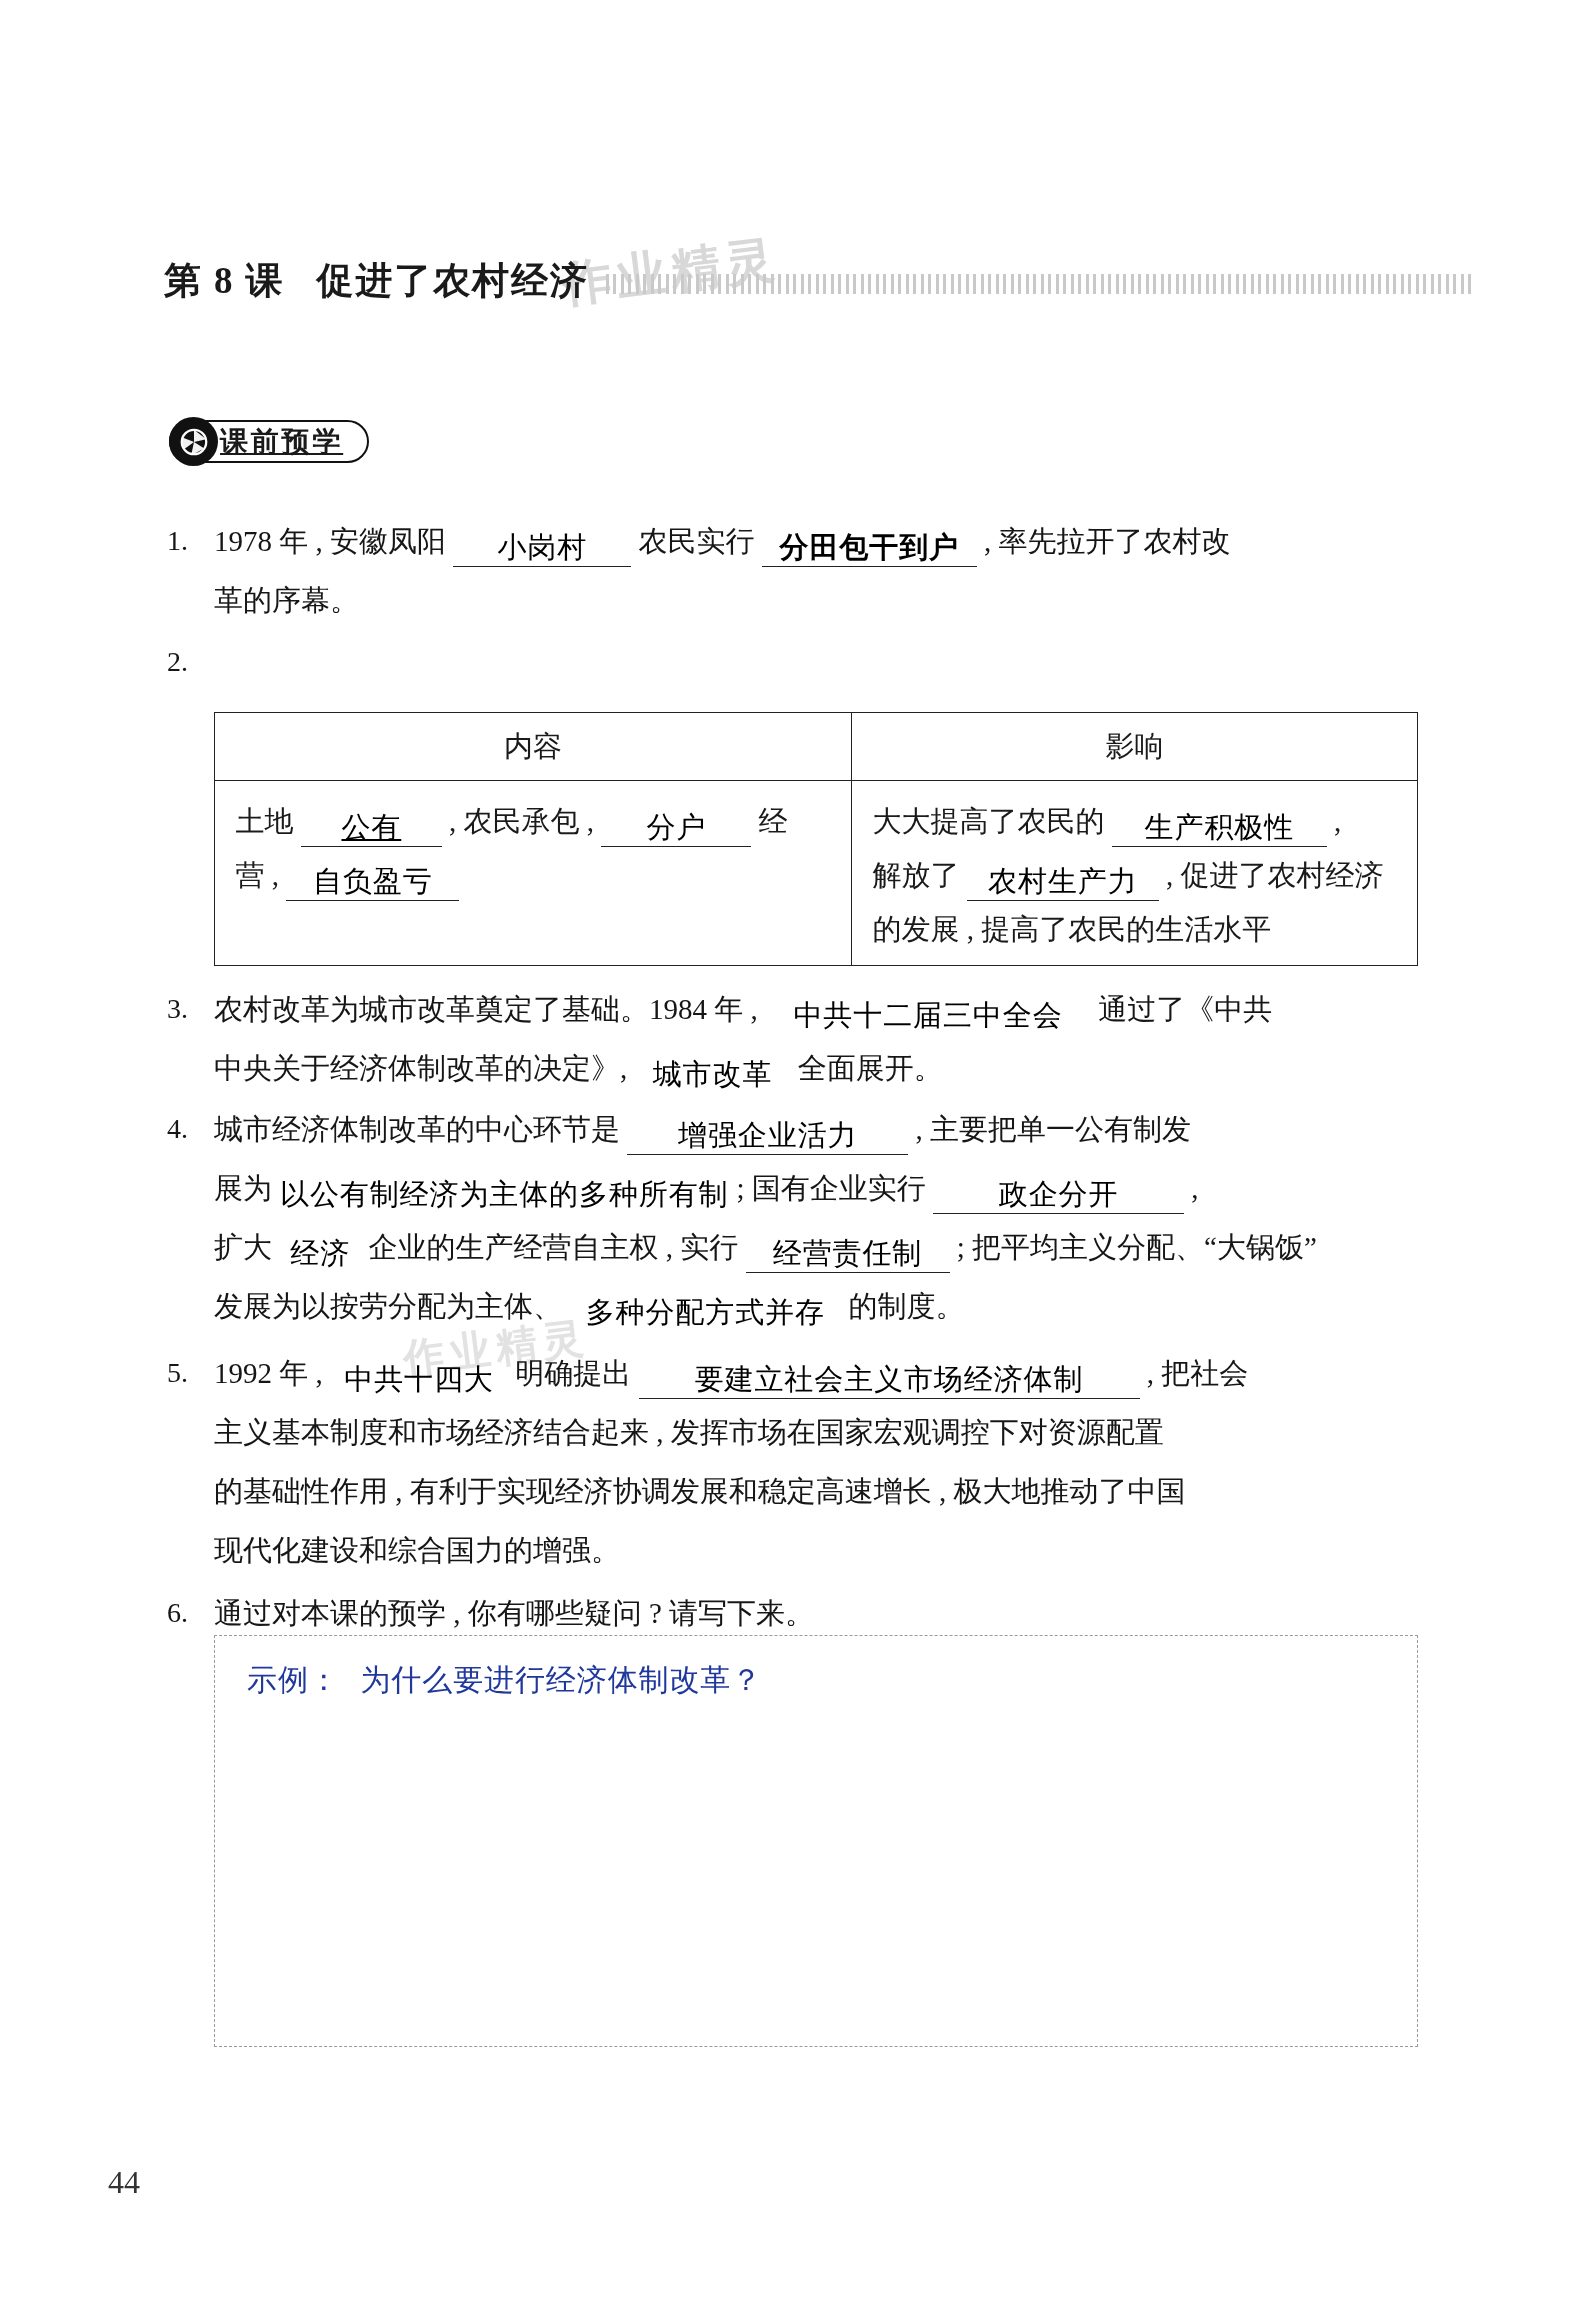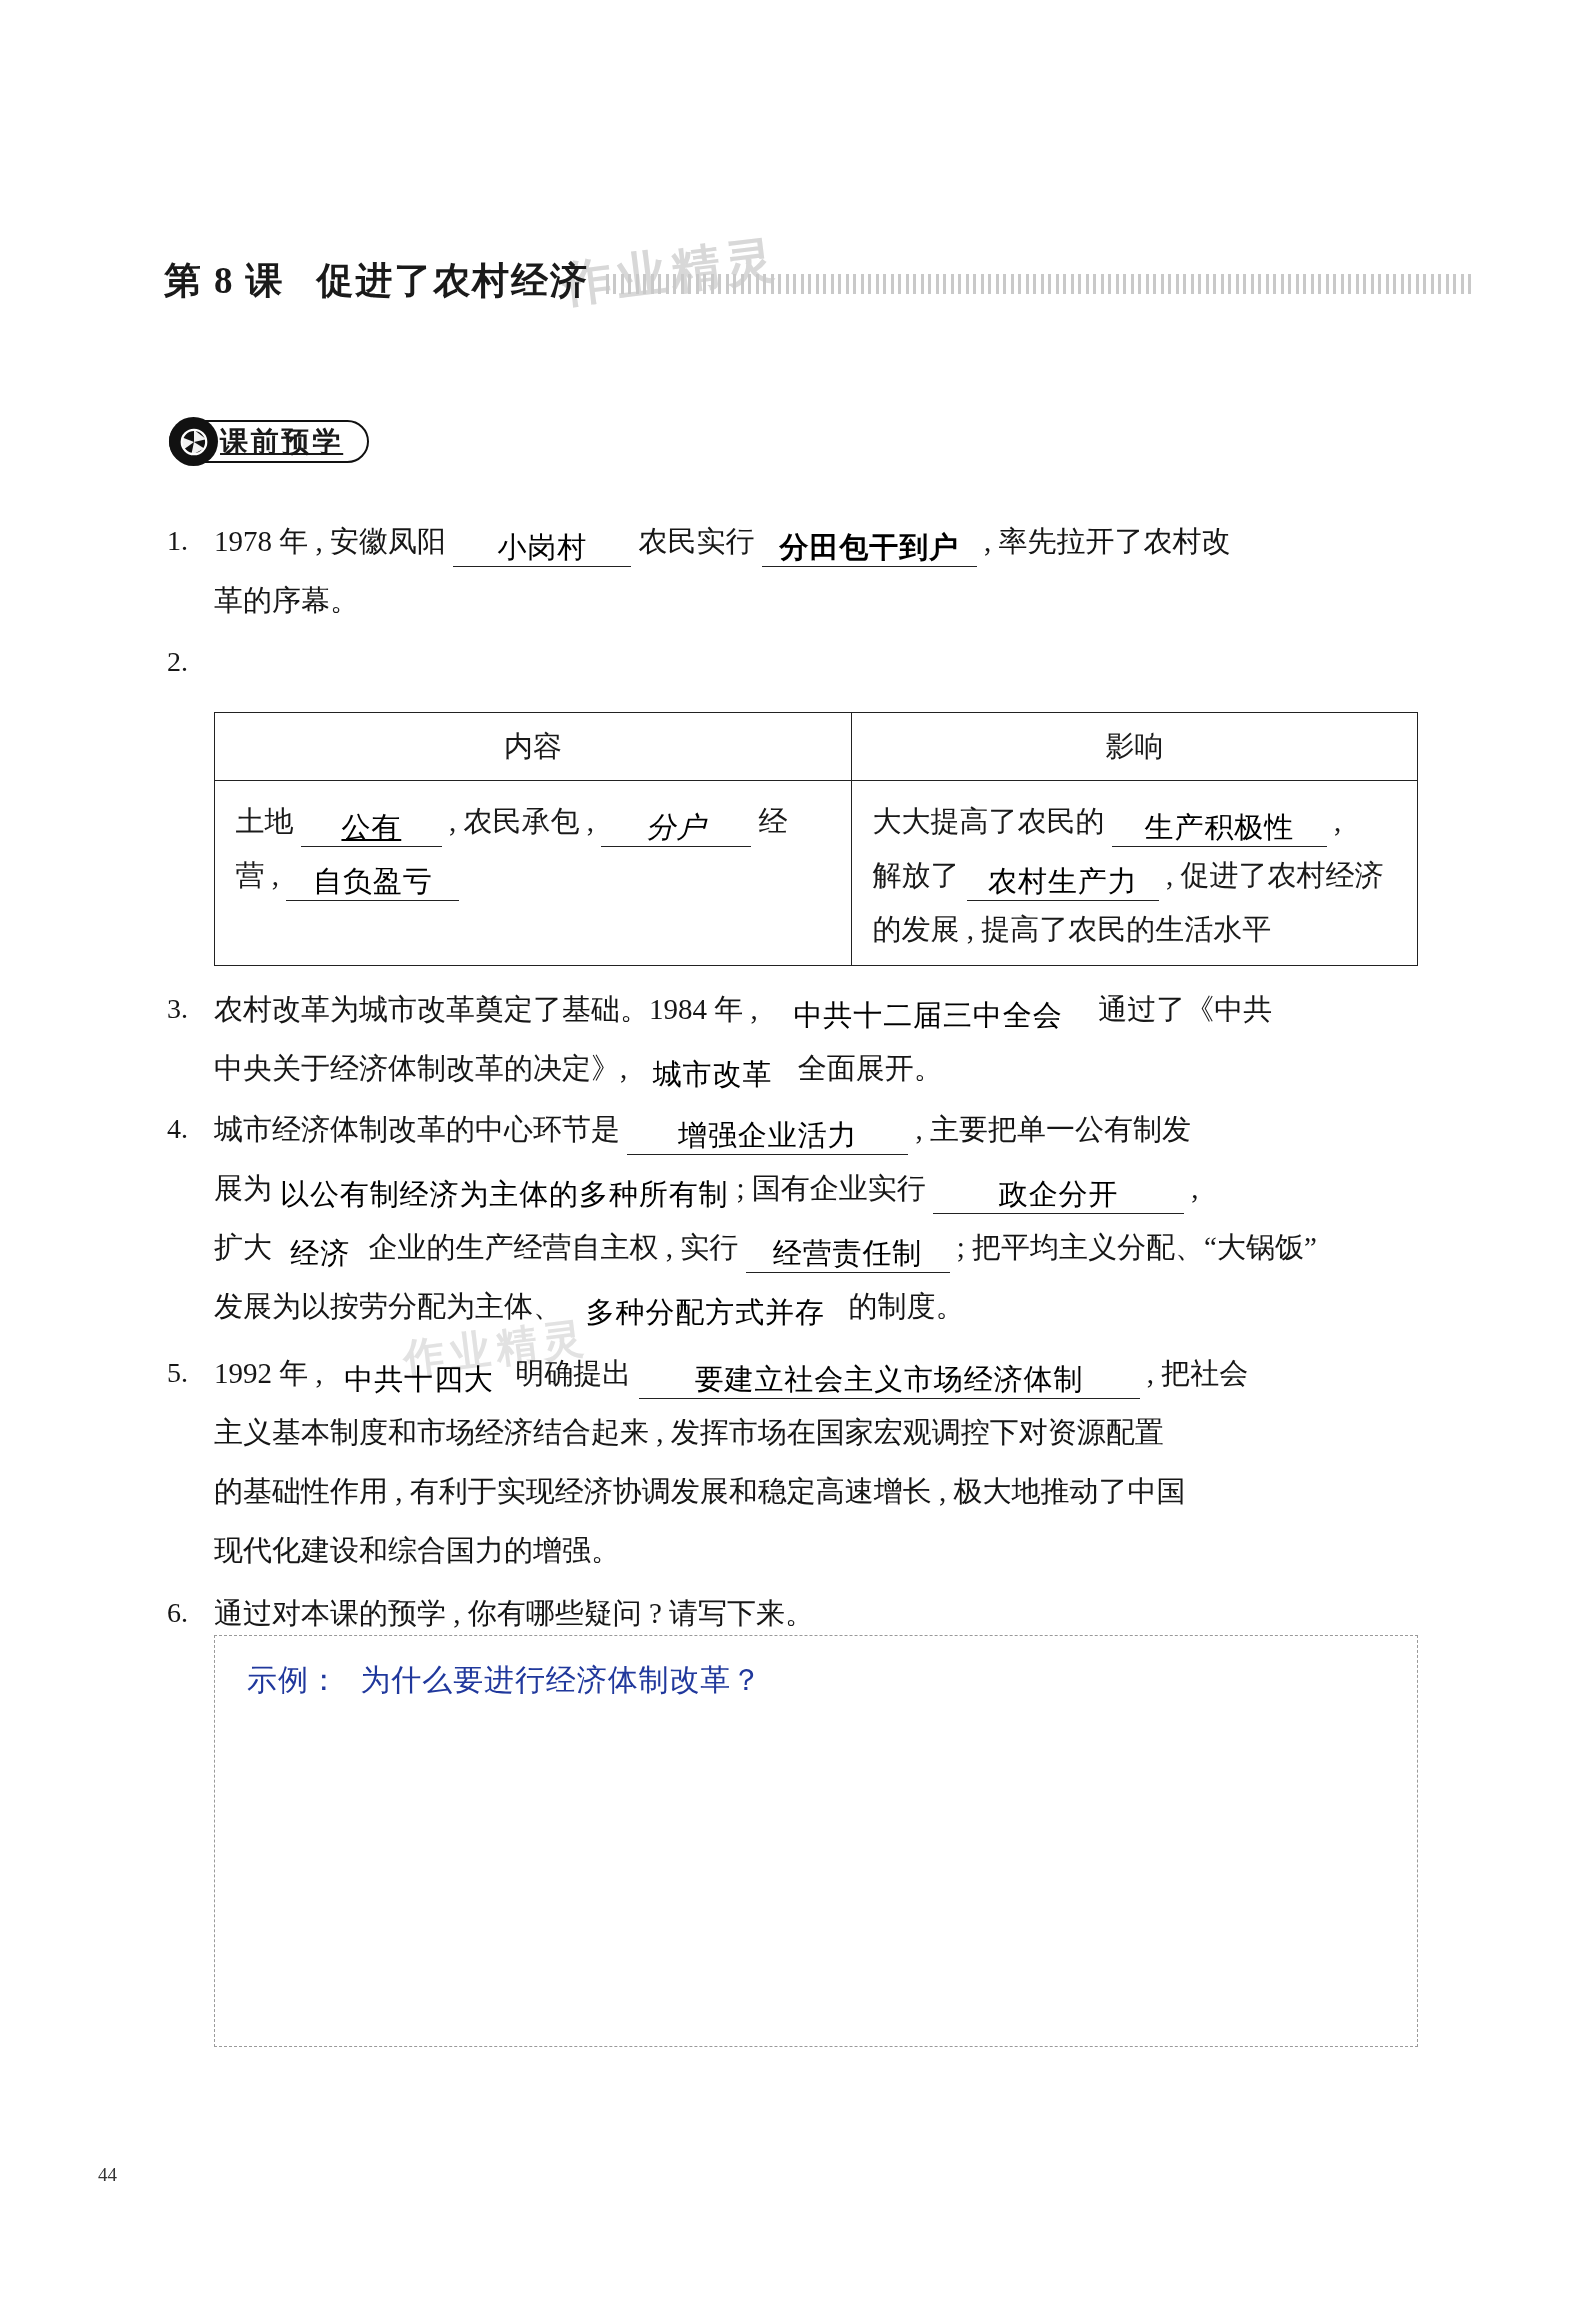--- a/index.html
+++ b/index.html
@@ -184,22 +184,22 @@
   .ansbox .lead {
     color: #20389c;
     font-family: "Liberation Sans", sans-serif;
     font-size: 30px;
     letter-spacing: 0.9px;
   }
 
   
   .pageno {
     position: absolute;
-    left: 98px; top: 2164px;
-    font-size: 19px;
+    left: 108px; top: 2164px;
+    font-size: 32px;
     font-family: "Liberation Serif", serif;
     color: #333;
   }
 </style>
 </head>
 <body>
 
 <div class="page">
 
   <div class="wm wm1">作业精灵</div>
@@ -242,21 +242,21 @@
   <div class="tbl">
     <div class="tbl-head">
       <div class="cell-l">内容</div>
       <div class="cell-r">影响</div>
     </div>
     <div class="tbl-body">
       <div class="cell-l">
         <span class="body-text">土地</span>
         <span class="blank" style="width:141px;text-decoration:underline;">公有</span>
         <span class="body-text">, 农民承包 ,</span>
-        <span class="blank" style="width:150px;font-style:italic;">分户</span>
+        <span class="blank" style="width:150px;">分户</span>
         <span class="body-text">经</span>
         <br>
         <span class="body-text">营 ,</span>
         <span class="blank" style="width:173px;">自负盈亏</span>
       </div>
       <div class="cell-r">
         <span class="body-text">大大提高了农民的</span>
         <span class="blank" style="width:215px;">生产积极性</span>
         <span class="body-text">,</span>
         <br>

